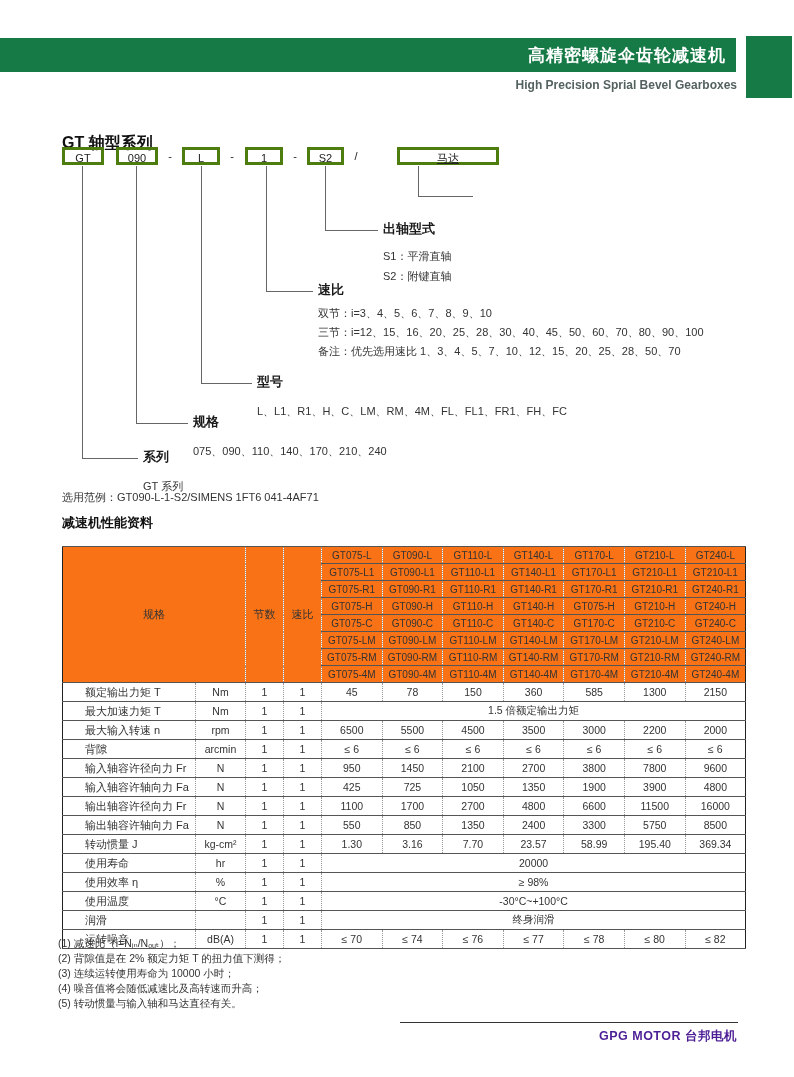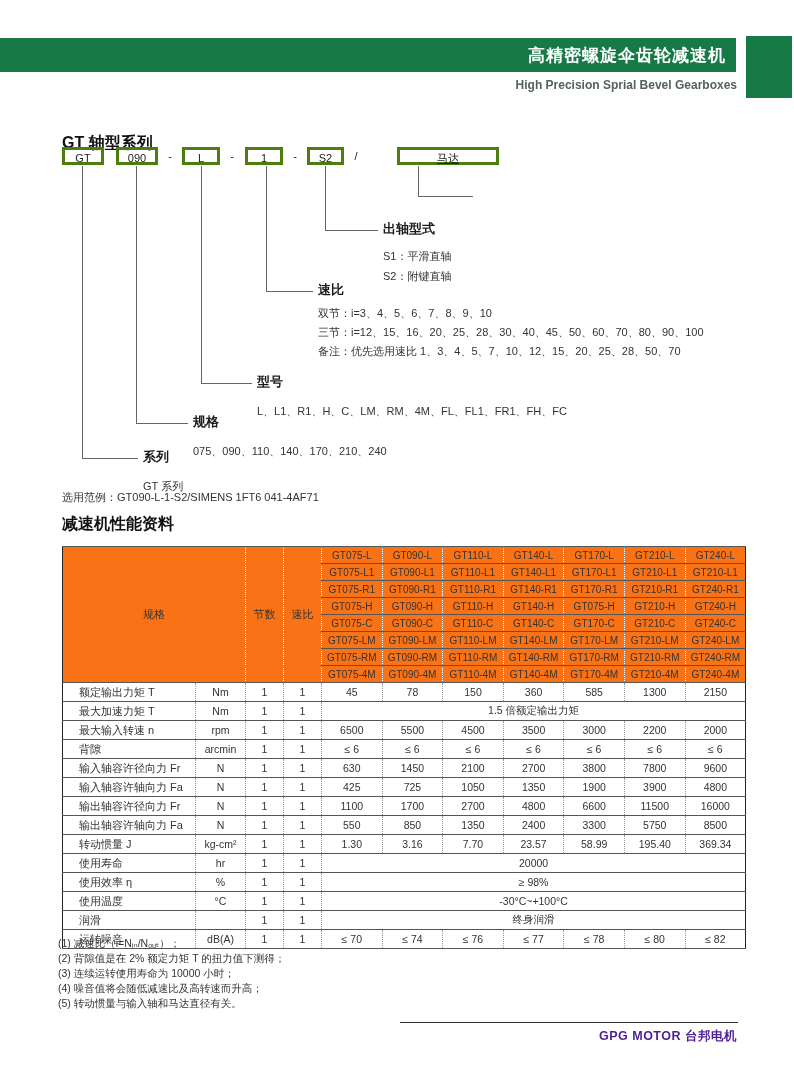--- a/index.html
+++ b/index.html
@@ -20,31 +20,31 @@
         font-size:11px;line-height:16px;text-align:center;color:#222;}
   .sep{position:absolute;top:147px;height:18px;font-size:11px;line-height:18px;text-align:center;color:#222;}
   .conn{position:absolute;border-left:1px solid #666;border-bottom:1px solid #666;}
   .callout{position:absolute;}
   .callout .lbl{font-size:13px;font-weight:bold;color:#1a1a1a;white-space:nowrap;}
   .callout .lines{margin-top:6px;font-size:11px;color:#333;line-height:19px;white-space:nowrap;}
   .callout.wide .lines{margin-top:11px;text-align:center;}
   .example{position:absolute;left:62px;top:490px;font-size:11px;color:#333;}
 
   
-  .tbl-title{position:absolute;left:62px;top:514px;font-size:16px;font-weight:bold;color:#111;}
+  .tbl-title{position:absolute;left:62px;top:514px;font-size:13px;font-weight:bold;color:#111;}
   .tblwrap{position:absolute;left:62px;top:546px;}
   table{border-collapse:collapse;table-layout:fixed;width:683px;border:1.5px solid #222;}
   td{border-top:1px solid #555;border-bottom:1px solid #555;
      border-left:1px dotted #999;border-right:1px dotted #999;
      text-align:center;padding:0 2px;overflow:hidden;white-space:nowrap;color:#333;}
   thead td{background:#f97316;height:16px;font-size:10px;color:#333;}
   thead{border-bottom:1.5px solid #222;}
   thead td.corner{font-size:11px;}
   tbody td{height:18px;font-size:10.5px;}
-  tbody td.rowname{text-align:left;padding-left:16px;font-size:11px;}
+  tbody td.rowname{text-align:left;padding-left:22px;font-size:11px;}
 
   
   .notes{position:absolute;left:58px;top:936px;font-size:10.5px;color:#333;line-height:15px;}
   .foot-rule{position:absolute;left:400px;top:1022px;width:338px;border-top:1.5px solid #333;}
   .brand{position:absolute;right:57px;top:1028px;font-size:12.5px;font-weight:bold;color:#4c1d95;letter-spacing:.5px;}
 </style>
 </head>
 <body>
 
 <div class="page">
@@ -248,21 +248,21 @@
             <td>≤ 6</td>
             <td>≤ 6</td>
             <td>≤ 6</td>
             <td>≤ 6</td>
           </tr>
           <tr>
             <td class="rowname">输入轴容许径向力 Fr</td>
             <td>N</td>
             <td>1</td>
             <td>1</td>
-            <td>630</td>
+            <td>950</td>
             <td>1450</td>
             <td>2100</td>
             <td>2700</td>
             <td>3800</td>
             <td>7800</td>
             <td>9600</td>
           </tr>
           <tr>
             <td class="rowname">输入轴容许轴向力 Fa</td>
             <td>N</td>

